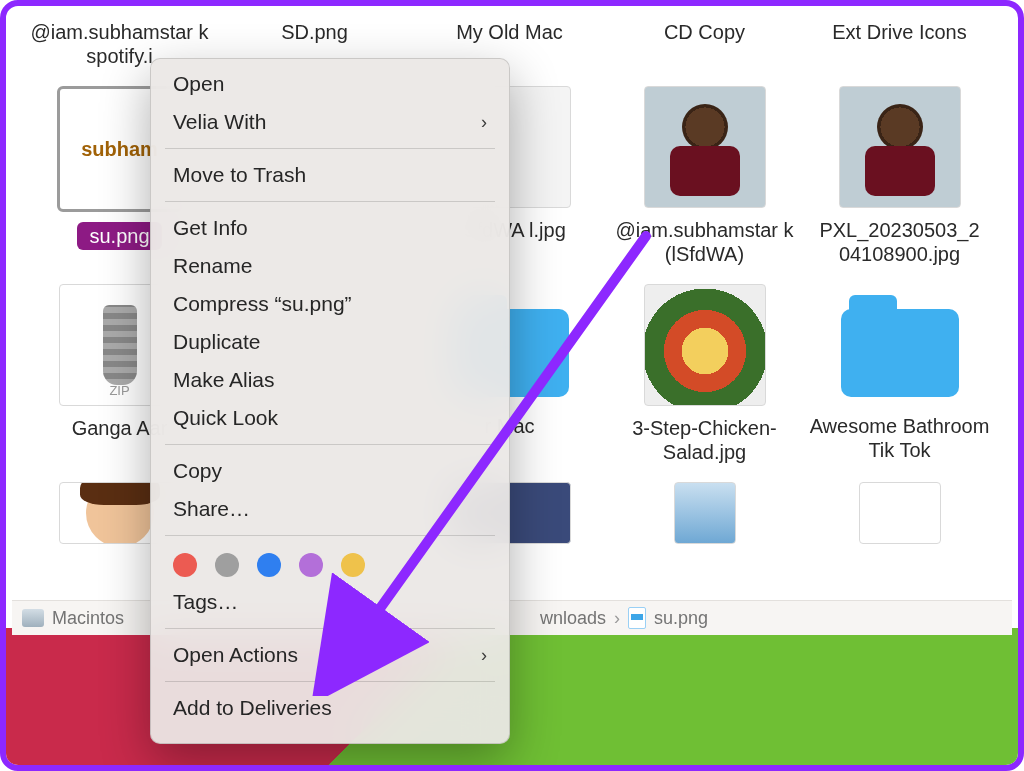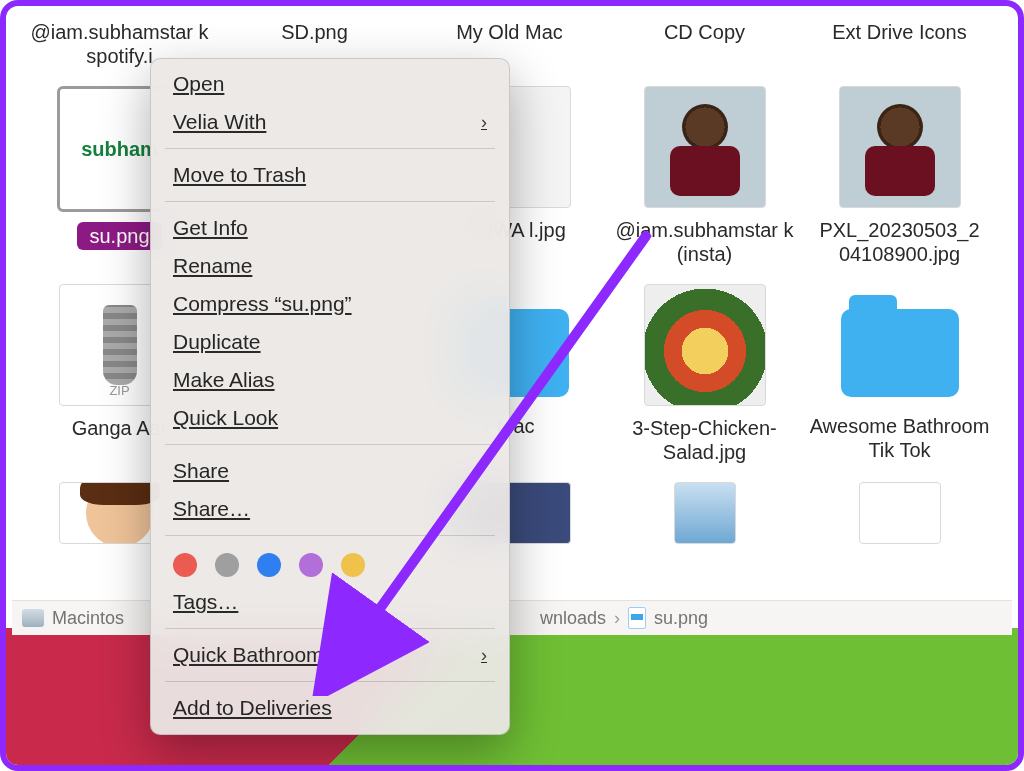--- a/index.html
+++ b/index.html
@@ -49,21 +49,21 @@
     border-radius:3px;}
   .chev{color:#9a9a9a;}
   .png-icon{width:16px;height:20px;background:#fff;border:1px solid #9ad0f5;
     border-radius:2px;position:relative;}
   .png-icon:before{content:"";position:absolute;left:2px;right:2px;top:6px;height:6px;
     background:#3da6e8;}
   
   .menu{position:absolute;left:144px;top:52px;width:358px;
     background:rgba(235,232,229,.94);backdrop-filter:blur(20px);
     border:1px solid rgba(0,0,0,.14);border-radius:10px;
-    box-shadow:0 18px 50px rgba(0,0,0,.32);padding:6px 0 7px;text-decoration:underline;}
+    box-shadow:0 18px 50px rgba(0,0,0,.32);padding:6px 0 16px;}
   .mi{font-size:21px;color:#262626;padding:7px 22px;display:flex;
     align-items:center;justify-content:space-between;cursor:default;}
   .mi .chv{font-size:18px;color:#3b3b3b;}
   .sep{height:1px;background:rgba(0,0,0,.14);margin:7px 14px;}
   .tagrow{display:flex;gap:18px;padding:10px 22px 6px;}
   .tagdot{width:24px;height:24px;border-radius:50%;}
   
   .arrow{position:absolute;pointer-events:none;}
 </style>
 </head>
@@ -91,38 +91,38 @@
         </div>
       <div class="item row0">
           <span class="label">Ext Drive Icons</span>
         </div>
       <div class="item row0">
           <span class="label"></span>
         </div>
 
       <div class="item">
         <div class="thumb sel-thumb">
-          <span style="font:700 20px Arial;color:#15803d">subham</span>
+          <span style="font:700 20px Arial;color:#a16207">subham</span>
         </div>
         <span class="label sel-label">su.png</span>
       </div>
       <div class="item">
           <div class="thumb"></div>
           <span class="label"></span>
         </div>
       <div class="item">
           <div class="thumb"></div>
           <span class="label">:lSfdWA l.jpg</span>
         </div>
       <div class="item">
         <div class="thumb portrait" style="flex-direction:column">
             <div class="head"></div>
             <div class="body"></div>
           </div>
-        <span class="label">@iam.subhamstar k (insta)</span>
+        <span class="label">@iam.subhamstar k (lSfdWA)</span>
       </div>
       <div class="item">
         <div class="thumb portrait" style="flex-direction:column">
             <div class="head"></div>
             <div class="body"></div>
           </div>
         <span class="label">PXL_20230503_2 04108900.jpg</span>
       </div>
       <div class="item"></div>
 
@@ -215,39 +215,39 @@
         <span>Duplicate</span>
       </div>
     <div class="mi">
         <span>Make Alias</span>
       </div>
     <div class="mi">
         <span>Quick Look</span>
       </div>
     <div class="sep"></div>
     <div class="mi">
-        <span>Share</span>
+        <span>Copy</span>
       </div>
     <div class="mi">
         <span>Share…</span>
       </div>
     <div class="sep"></div>
     <div class="tagrow">
       <span class="tagdot" style="background: rgb(236, 91, 82);"></span>
       <span class="tagdot" style="background: rgb(159, 159, 159);"></span>
       <span class="tagdot" style="background: rgb(47, 127, 240);"></span>
       <span class="tagdot" style="background: rgb(179, 111, 217);"></span>
       <span class="tagdot" style="background: rgb(239, 194, 75);"></span>
     </div>
     <div class="mi">
         <span>Tags…</span>
       </div>
     <div class="sep"></div>
     <div class="mi">
-        <span>Quick Bathroom</span>
+        <span>Open Actions</span>
         <span class="chv">›</span>
       </div>
     <div class="sep"></div>
     <div class="mi">
         <span>Add to Deliveries</span>
       </div>
   </div>
 
   <svg class="arrow" style="left:300px;top:220px" width="380" height="470">
     <defs>

